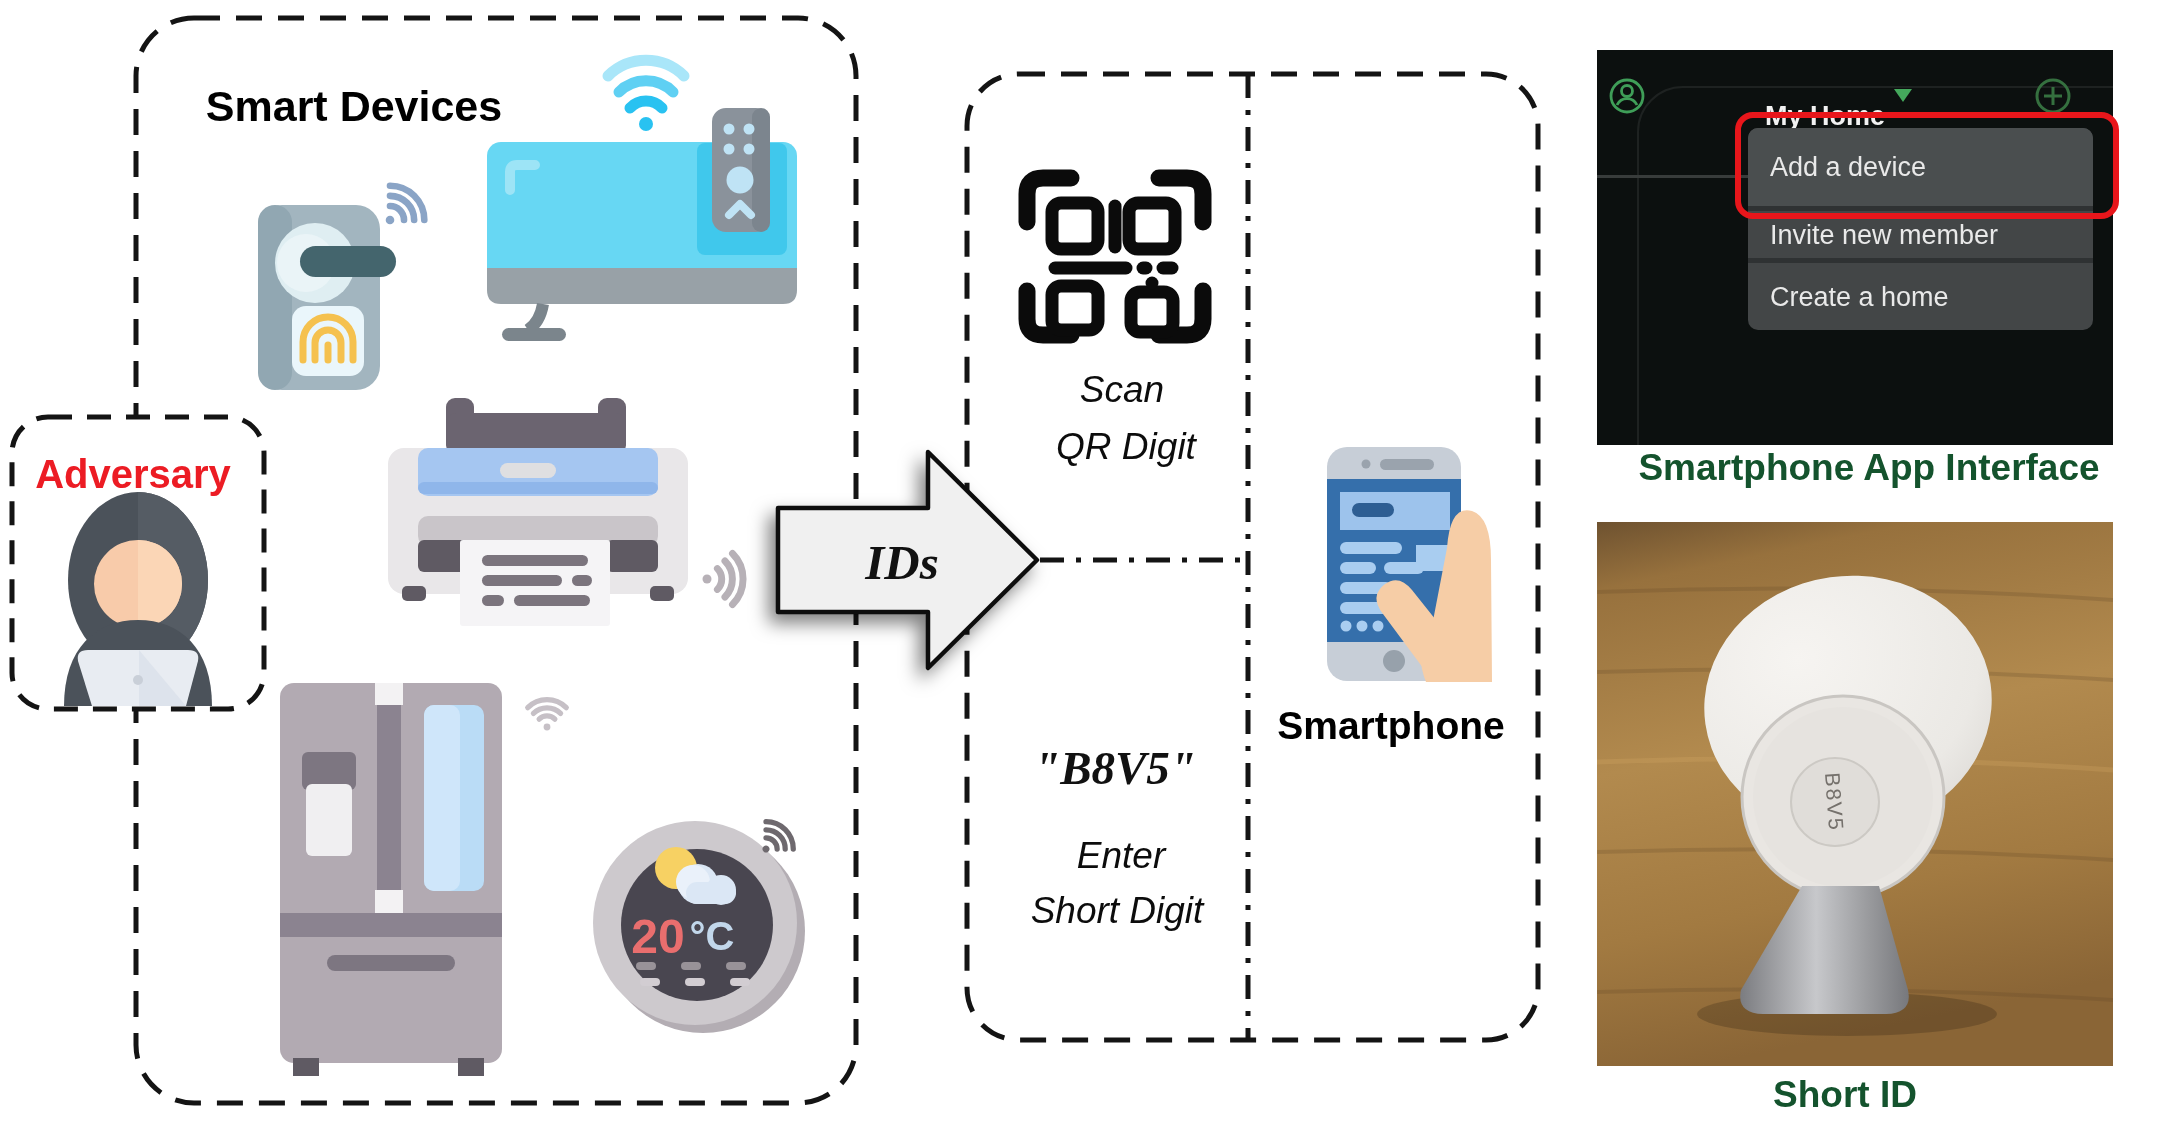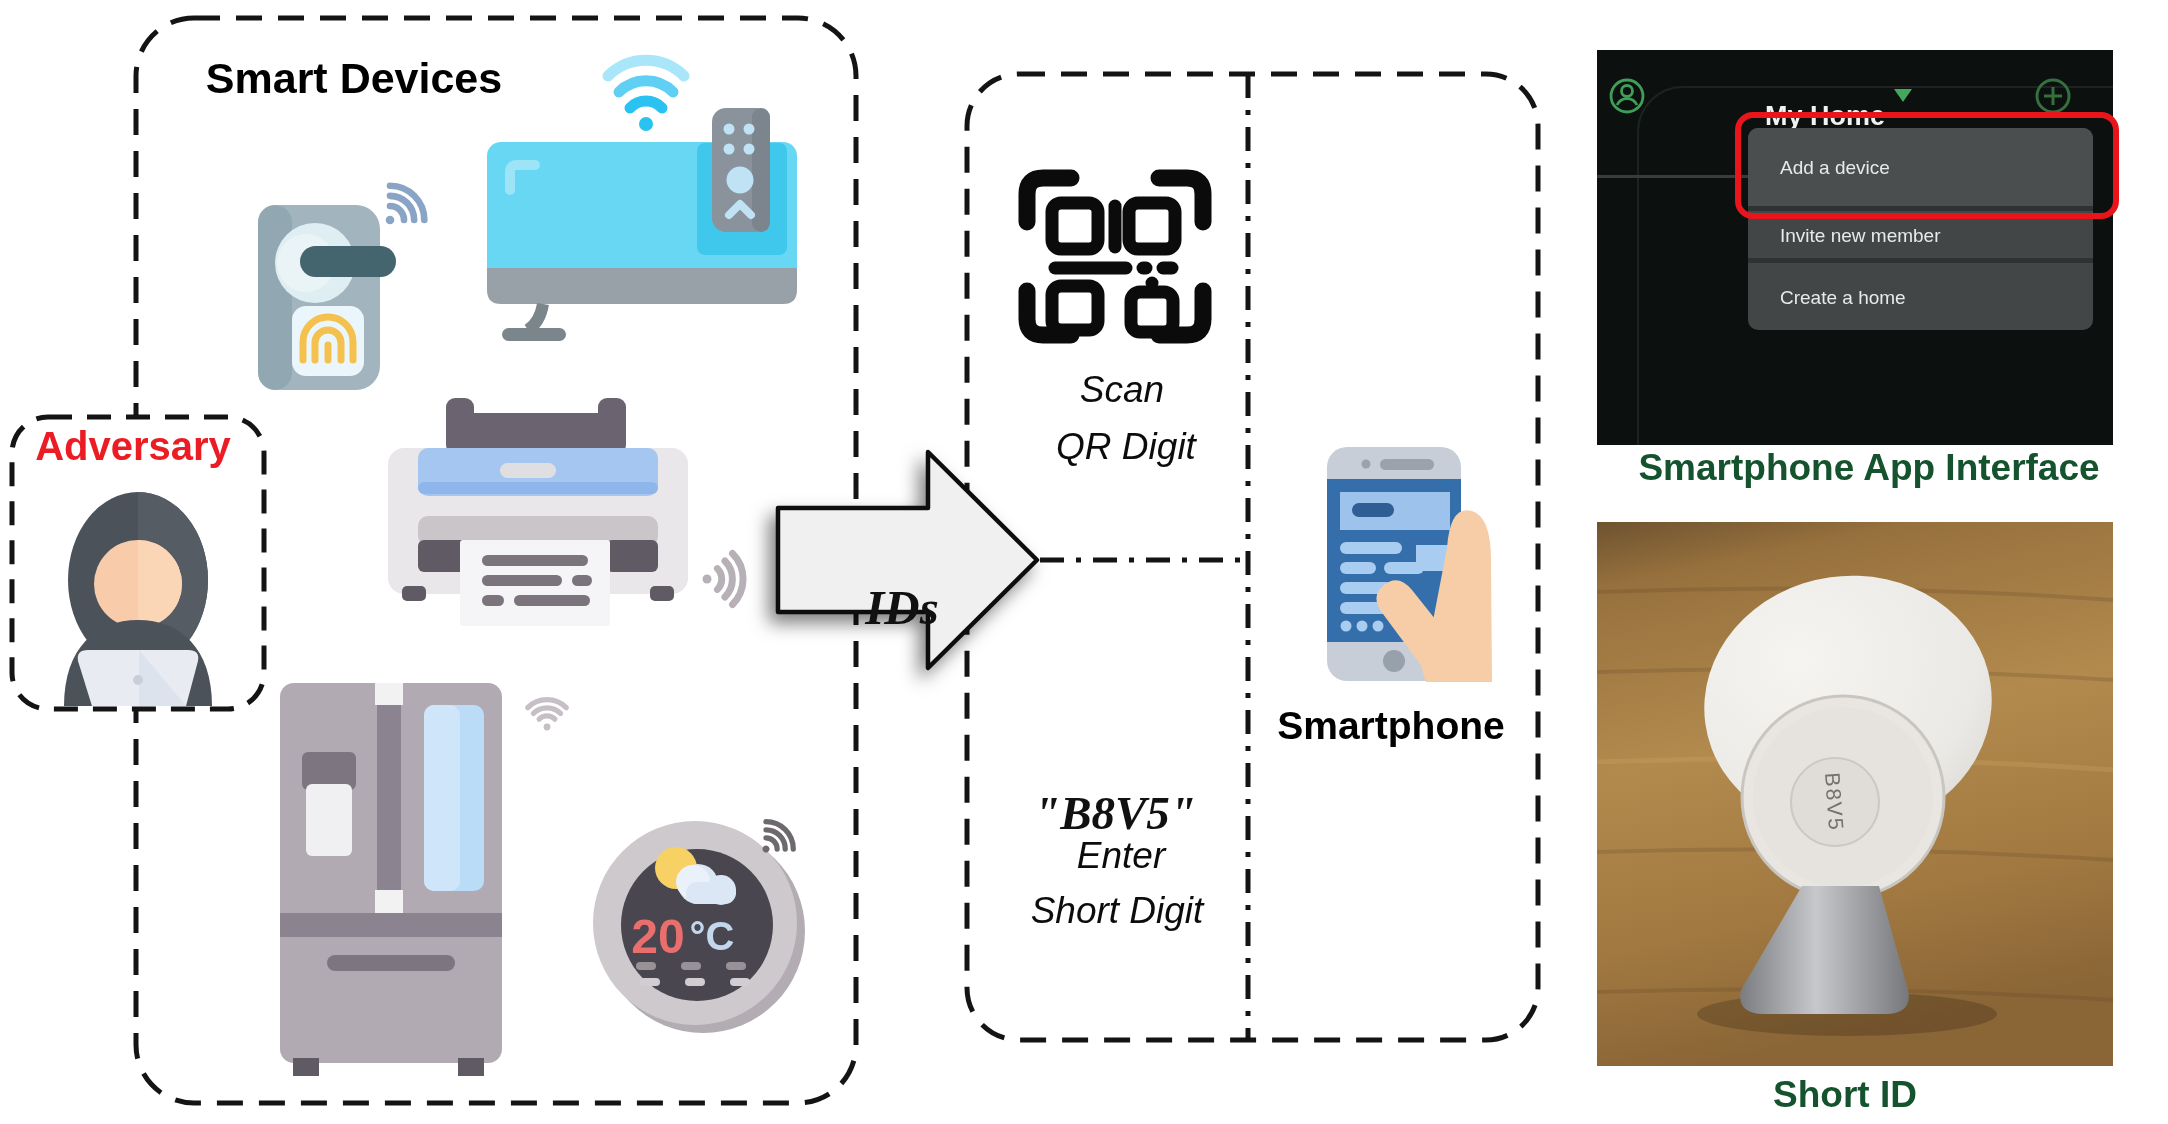--- a/index.html
+++ b/index.html
@@ -1,32 +1,32 @@
 <!DOCTYPE html>
 <html><head>
 <meta charset="utf-8">
 <style>
   html,body{margin:0;padding:0;background:#fff;}
   #canvas{position:relative;width:2168px;height:1124px;background:#fff;overflow:hidden;
           font-family:"Liberation Sans",sans-serif;}
   .abs{position:absolute;}
   .ctr{transform:translate(-50%,-50%);white-space:nowrap;line-height:1;}
   .cap{font-weight:700;color:#14532d;font-size:37px;}
-  .title{font-weight:700;color:#000;font-size:43px;}
-  .serifbi{font-family:"Liberation Serif",serif;font-style:italic;font-weight:700;color:#111;margin-top:45px;}
+  .title{font-weight:700;color:#000;font-size:43px;margin-top:28px;}
+  .serifbi{font-family:"Liberation Serif",serif;font-style:italic;font-weight:700;color:#111;}
   .midtxt{font-size:37px;color:#0c0c0c;font-style:italic;}
   
   #appPanel{left:1597px;top:50px;width:516px;height:395px;background:#0c100f;overflow:hidden;}
   #appCard{left:40px;top:36px;width:560px;height:470px;border:2px solid #1e2221;border-radius:46px;}
   #appTitle{left:228px;top:46px;font-size:27px;font-weight:700;color:#f2f2f2;}
   #appDivider{left:0;top:125px;width:152px;height:3px;background:#383c3b;}
   #menu{left:151px;top:78px;width:345px;height:202px;background:#434647;border-radius:10px;}
   .menuRow{position:absolute;left:0;width:345px;}
-  .menuTxt{position:absolute;left:32px;top:50%;transform:translateY(-50%);
-           font-size:19px;color:#e9e9e9;white-space:nowrap;line-height:1;}
+  .menuTxt{position:absolute;left:22px;top:50%;transform:translateY(-50%);
+           font-size:27px;color:#e9e9e9;white-space:nowrap;line-height:1;}
   .menuSep{position:absolute;left:0;width:345px;height:5px;background:#2f3233;}
   #redBox{left:1735px;top:112px;width:372px;height:95px;border:6px solid #e8161b;border-radius:18px;}
   
   #photoPanel{left:1597px;top:522px;width:516px;height:544px;overflow:hidden;}
 </style>
 </head>
 <body>
 
 <div id="canvas">
 

